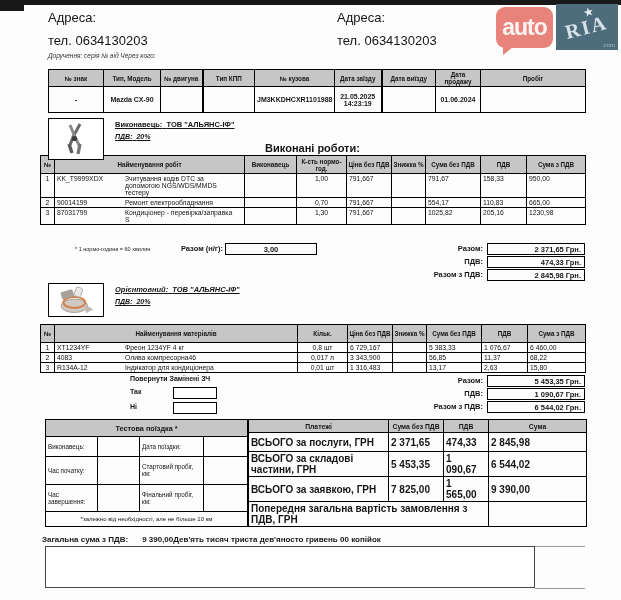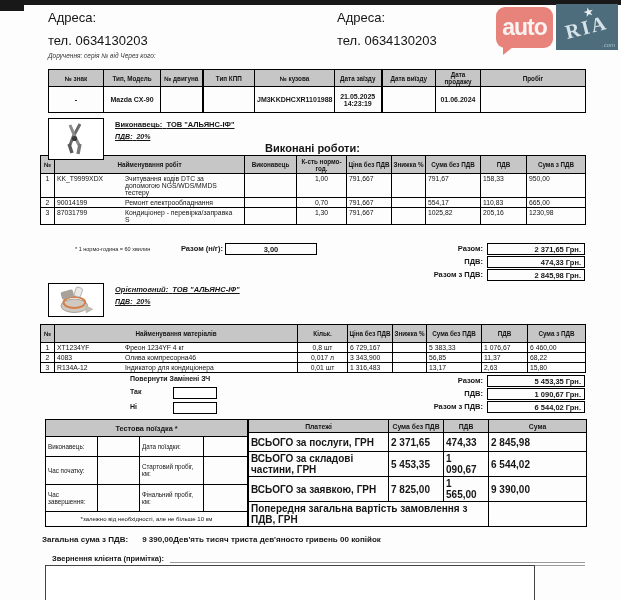--- a/index.html
+++ b/index.html
@@ -450,23 +450,19 @@
       </tbody>
     </table>
   </div>
 
   <div class="sum-line">
     <span>Загальна сума з ПДВ:</span>
     <span class="v">9 390,00</span>
     <span class="w">Дев'ять тисяч триста дев'яносто гривень 00 копійок</span>
   </div>
 
-  <div class="note-label-row">
-    <span class="note-label">Звернення клієнта (примітка):</span>
-    <span class="ghost-line"></span>
-  </div>
   <div class="note-box-wrap">
     <div class="note-box"></div>
     <div class="ghost-ext-t"></div>
     <div class="ghost-ext-b"></div>
   </div>
 
 </div>
 
 </body></html>

